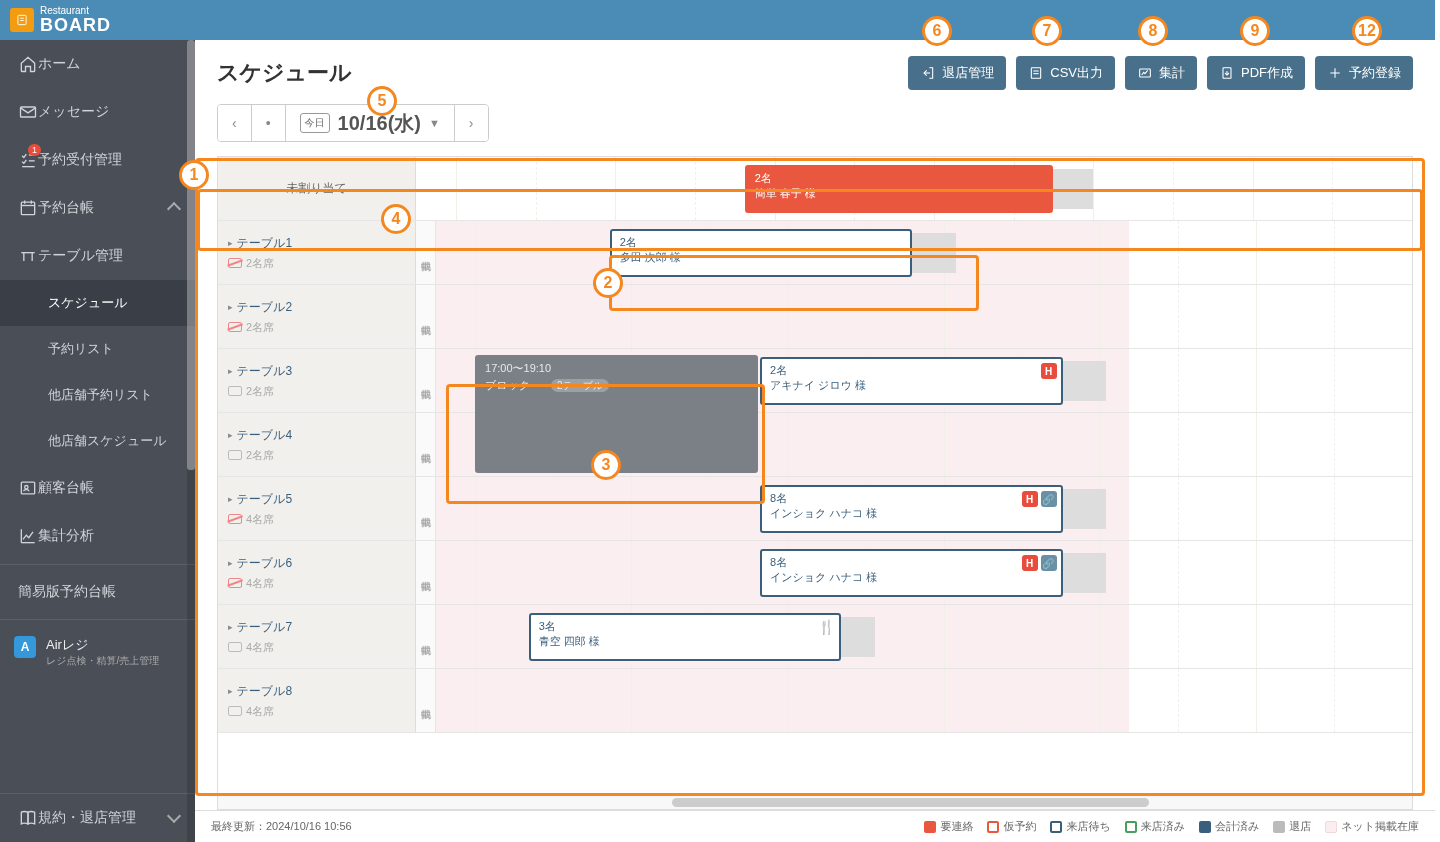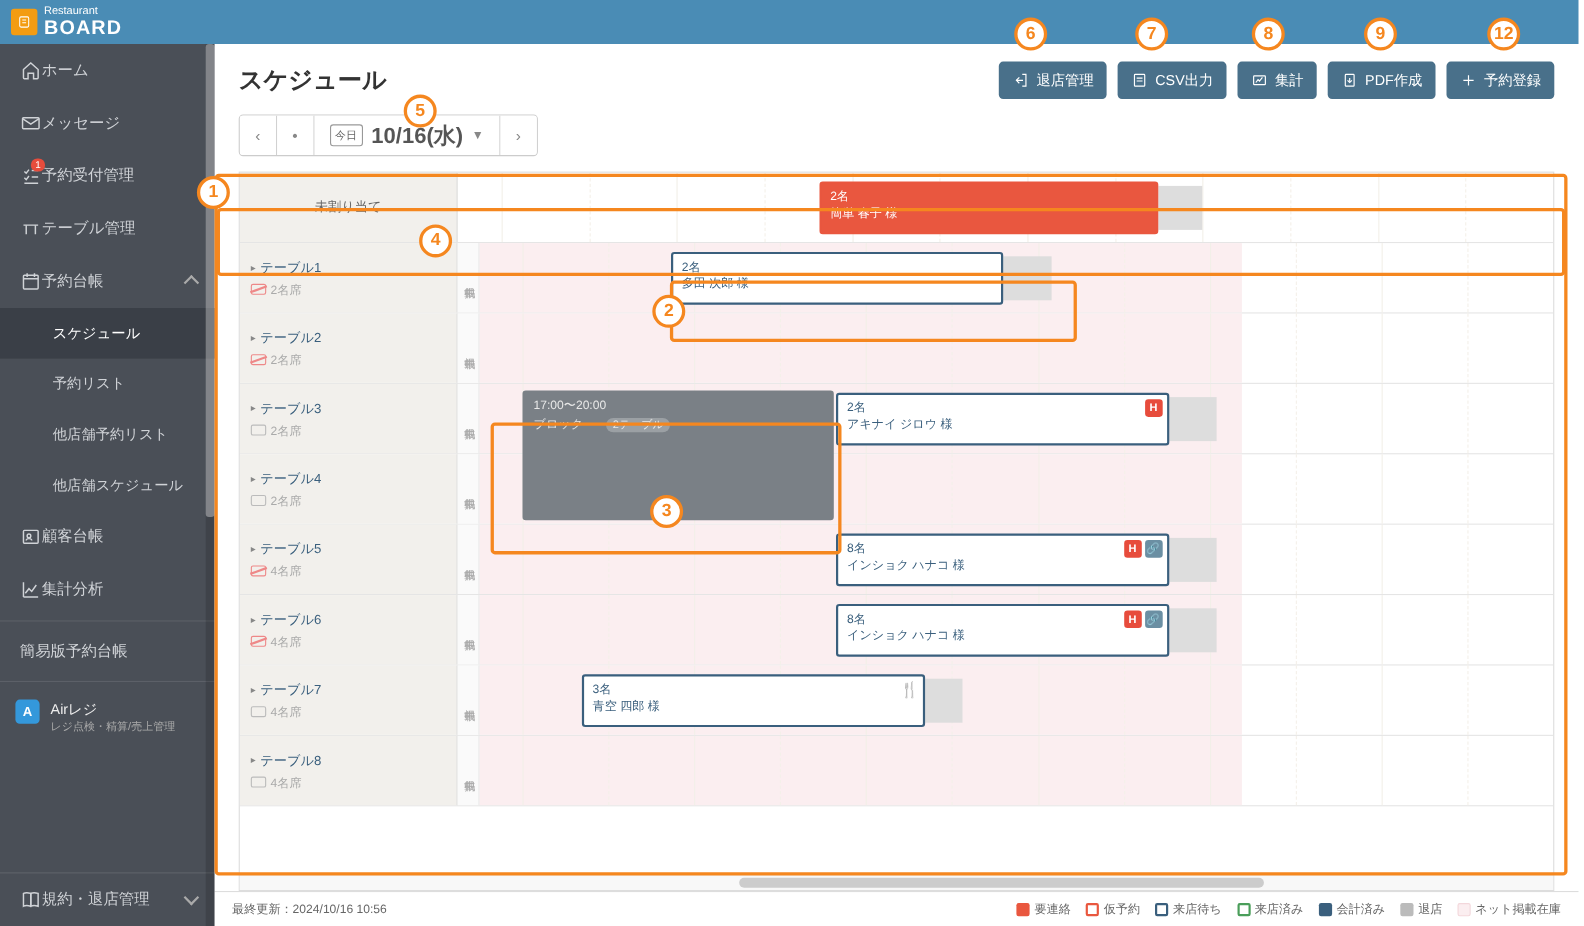--- a/index.html
+++ b/index.html
@@ -160,40 +160,40 @@
               <path d="M5 7l2 2 3-4"></path>
               <line x1="13" y1="6" x2="20" y2="6"></line>
               <path d="M5 14l2 2 3-4"></path>
               <line x1="13" y1="13" x2="20" y2="13"></line>
               <line x1="5" y1="20" x2="20" y2="20"></line>
             </svg>
           </span>
         <span>予約受付管理</span>
         <span class="badge">1</span>
       </div>
-      <div class="nav-item">
-        <span class="nav-icon">
-            <svg viewBox="0 0 24 24">
-              <line x1="4" y1="8" x2="20" y2="8"></line>
-              <line x1="7" y1="8" x2="7" y2="18"></line>
-              <line x1="17" y1="8" x2="17" y2="18"></line>
-            </svg>
-          </span>
-        <span>テーブル管理</span>
-      </div>
       <div class="nav-item with-chevron open">
         <span class="nav-icon">
             <svg viewBox="0 0 24 24">
               <rect x="4" y="5" width="16" height="15" rx="1"></rect>
               <line x1="4" y1="9" x2="20" y2="9"></line>
               <line x1="8" y1="3" x2="8" y2="7"></line>
               <line x1="16" y1="3" x2="16" y2="7"></line>
             </svg>
           </span>
         <span>予約台帳</span>
+      </div>
+      <div class="nav-item">
+        <span class="nav-icon">
+            <svg viewBox="0 0 24 24">
+              <line x1="4" y1="8" x2="20" y2="8"></line>
+              <line x1="7" y1="8" x2="7" y2="18"></line>
+              <line x1="17" y1="8" x2="17" y2="18"></line>
+            </svg>
+          </span>
+        <span>テーブル管理</span>
       </div>
       <div class="sub-nav">
         <div class="nav-item active">
             <span>スケジュール</span>
           </div>
         <div class="nav-item">
             <span>予約リスト</span>
           </div>
         <div class="nav-item">
             <span>他店舗予約リスト</span>
@@ -420,21 +420,21 @@
                       <div class="hour-bg" style="left: 84%; width: 0px;"></div>
                       <div class="half-bg" style="left: 92%; width: 0px;"></div>
                       <div class="res-card" style="left: 33.2%; width: 31%;">
                         <span class="guests">2名</span>
                         <span class="name">アキナイ ジロウ 様</span>
                         <span class="icons">
                           <span class="res-icon h">H</span>
                         </span>
                       </div>
                       <div class="tail-bar" style="left: 64.2%; width: 4.5%;"></div>
-                      <div class="block-card" style="left: 4%; width: 29%; height: 118px;"><span class="block-time">17:00〜20:00</span><span class="block-label">ブロック</span><span class="block-chip">2テーブル</span></div>
+                      <div class="block-card" style="left: 4%; width: 29%; height: 118px;"><span class="block-time">17:00〜19:10</span><span class="block-label">ブロック</span><span class="block-chip">2テーブル</span></div>
                     </div>
                   </div>
                 </div>
                 <div class="tl-row">
                   <div class="tl-left">
                     <div class="table-name">テーブル4</div>
                     <div class="seats">
                       <span class="seat-icon"></span>
                       <span>2名席</span>
                     </div>

